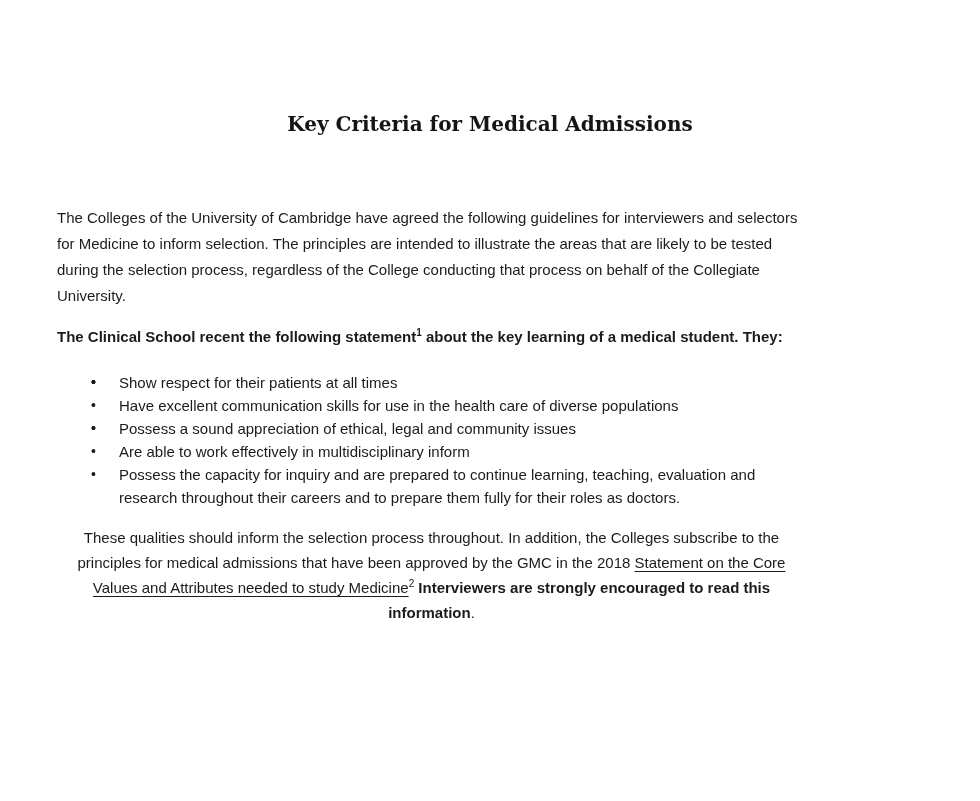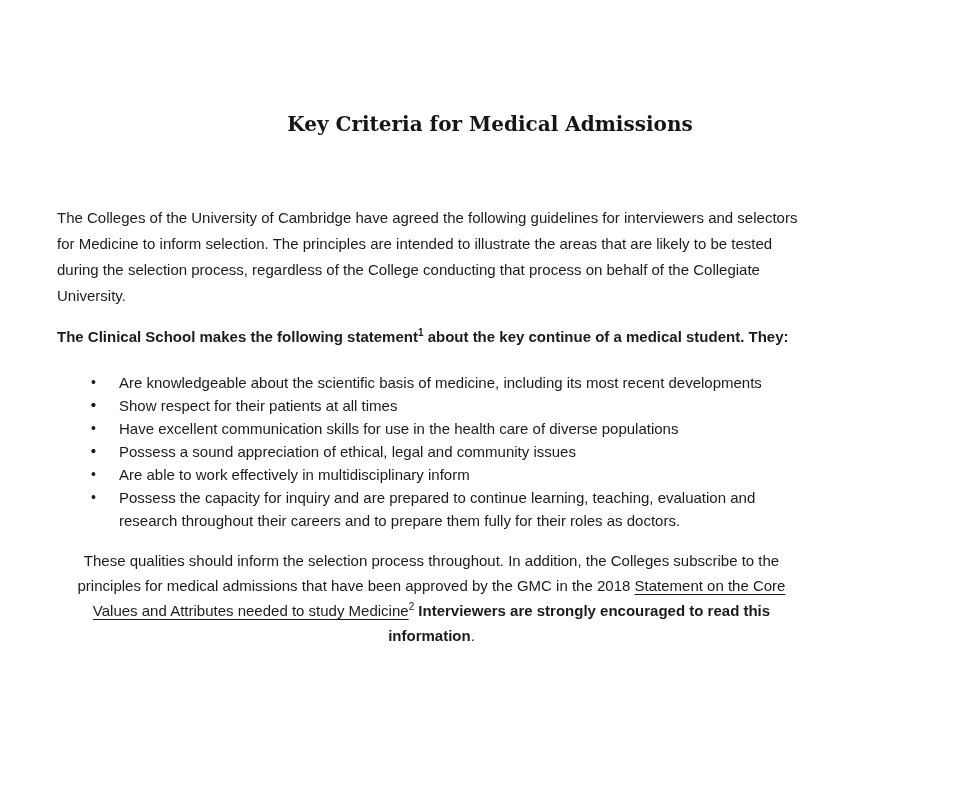--- a/index.html
+++ b/index.html
@@ -93,26 +93,25 @@
 <body>
 
 <div class="page">
 
   <h1 class="doc-title">Key Criteria for Medical Admissions</h1>
 
   <div class="content">
 
     <p class="para intro">The Colleges of the University of Cambridge have agreed the following guidelines for interviewers and selectors for Medicine to inform selection. The principles are intended to illustrate the areas that are likely to be tested during the selection process, regardless of the College conducting that process on behalf of the Collegiate University.</p>
 
-    <p class="para statement"><span class="b">The Clinical School makes the following statement</span><sup class="b">1</sup><span class="b"> about the key continue of a medical student. They:</span></p>
+    <p class="para statement"><span class="b">The Clinical School recent the following statement</span><sup class="b">1</sup><span class="b"> about the key learning of a medical student. They:</span></p>
 
     <ul class="qualities">
       <li>
         <span class="bullet">•</span>
-        <span>Are knowledgeable about the scientific basis of medicine, including its most recent developments</span>
       </li>
       <li>
         <span class="bullet">•</span>
       </li>
       <li>
         <span class="bullet">•</span>
         <span>Show respect for their patients at all times</span>
       </li>
       <li>
         <span class="bullet">•</span>

